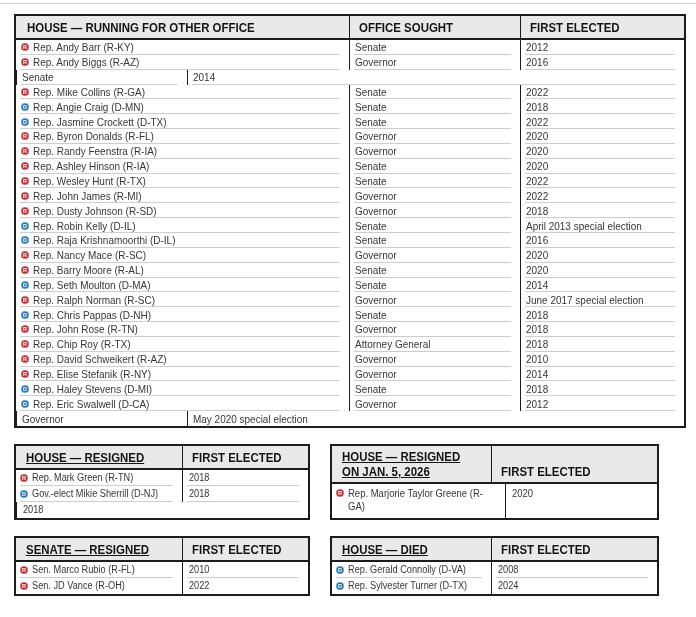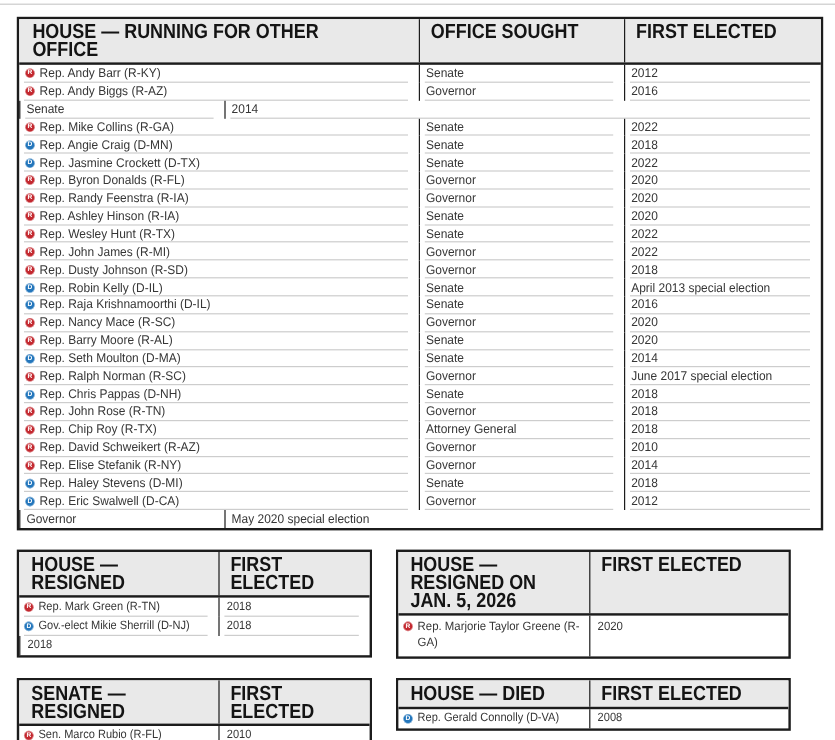--- a/index.html
+++ b/index.html
@@ -9,23 +9,23 @@
     font-family: "Liberation Sans", sans-serif;
     color: var(--text, #333);
     overflow: hidden;
   }
   .top-rule { position: absolute; left: 0; top: 3px; width: 696px; height: 1px; background: #cbcbcb; }
   .content { position: absolute; left: 14px; top: 14px; width: 672px; }
 
   .tbl { border: 2px solid var(--border, #1c1c1c); background: #fff; }
   .thead { display: flex; background: var(--header_bg, #e9e9e9); border-bottom: 2px solid var(--border, #1c1c1c); }
   .th {
-    display: flex; align-items: flex-start; min-height: 22px;
+    display: flex; align-items: flex-end; min-height: 22px;
     padding: 3px 4px 3px 10px;
-    font-weight: bold; font-size: 17px; color: #141414; line-height: 15px;
+    font-weight: bold; font-size: 13px; color: #141414; line-height: 15px;
   }
   .th-inner { display: inline-block; transform: scaleX(0.88); transform-origin: 0 center; }
   .tr { display: flex; position: relative; }
   .td { display: flex; align-items: center; font-size: 10.5px; color: #363636; position: relative; }
   
   .tr:not(:last-child) .td::after {
     content: ""; position: absolute; left: 4px; right: 9px; bottom: 0;
     border-bottom: 1px solid var(--row_divider, #cdcdcd);
   }
   .nm { display: inline-block; transform: scaleX(0.95); transform-origin: 0 center; white-space: nowrap; }
@@ -45,33 +45,33 @@
   .main .col-office  { width: 171px; border-left: 1.5px solid var(--border, #1c1c1c); padding-left: 5px; }
   .main .th.col-office { padding-left: 9px; }
   .main .col-elected { flex: 1; border-left: 1.5px solid var(--border, #1c1c1c); padding-left: 5px; }
   .main .th.col-elected { padding-left: 9px; }
   .main .tr { height: 14.85px; }
 
   
   .row-group { display: flex; align-items: flex-start; margin-top: 16px; }
   .small { width: 296px; }
   .small .col-name    { width: 166px; padding-left: 4px; }
-  .small .th.col-name { padding-left: 10px; }
+  .small .th.col-name { padding-left: 10px; text-decoration: underline; }
   .small .col-elected { flex: 1; border-left: 1.5px solid var(--border, #1c1c1c); padding-left: 6px; }
   .small .th.col-elected { padding-left: 9px; }
   .small .tr { height: 16px; }
   .small .td { font-size: 10px; }
   .small .nm { transform: scaleX(0.92); }
 
   .small-r { width: 329px; margin-left: 20px; }
   .small-r .col-name { width: 159px; }
 
   
   .tall .th-inner { white-space: normal; }
-  .tall .tr { height: auto; min-height: 34px; }
+  .tall .tr { height: auto; min-height: 34px; gap: 14px; }
   .tall .td { align-items: flex-start; padding-top: 3px; }
   .tall .pi { margin-top: 2px; }
   .tall .nm { white-space: normal; transform: scaleX(0.95); line-height: 13px; }
 </style>
 </head>
 <body>
 
 <div class="top-rule"></div>
 
 <div class="content">
@@ -537,17 +537,26 @@
             <div class="td col-name">
               <span class="pi" data-party="D">D</span>
               <span class="nm">Rep. Gerald Connolly (D-VA)</span>
             </div>
             <div class="td col-elected">
               <span class="nm">2008</span>
             </div>
           </div>
 
 
+          <div class="tr">
+            <div class="td col-name">
+              <span class="pi" data-party="D">D</span>
+              <span class="nm">Rep. Sylvester Turner (D-TX)</span>
+            </div>
+            <div class="td col-elected">
+              <span class="nm">2024</span>
+            </div>
+          </div>
         </div>
     </section>
   </div>
 
 </div>
 
 </body></html>

